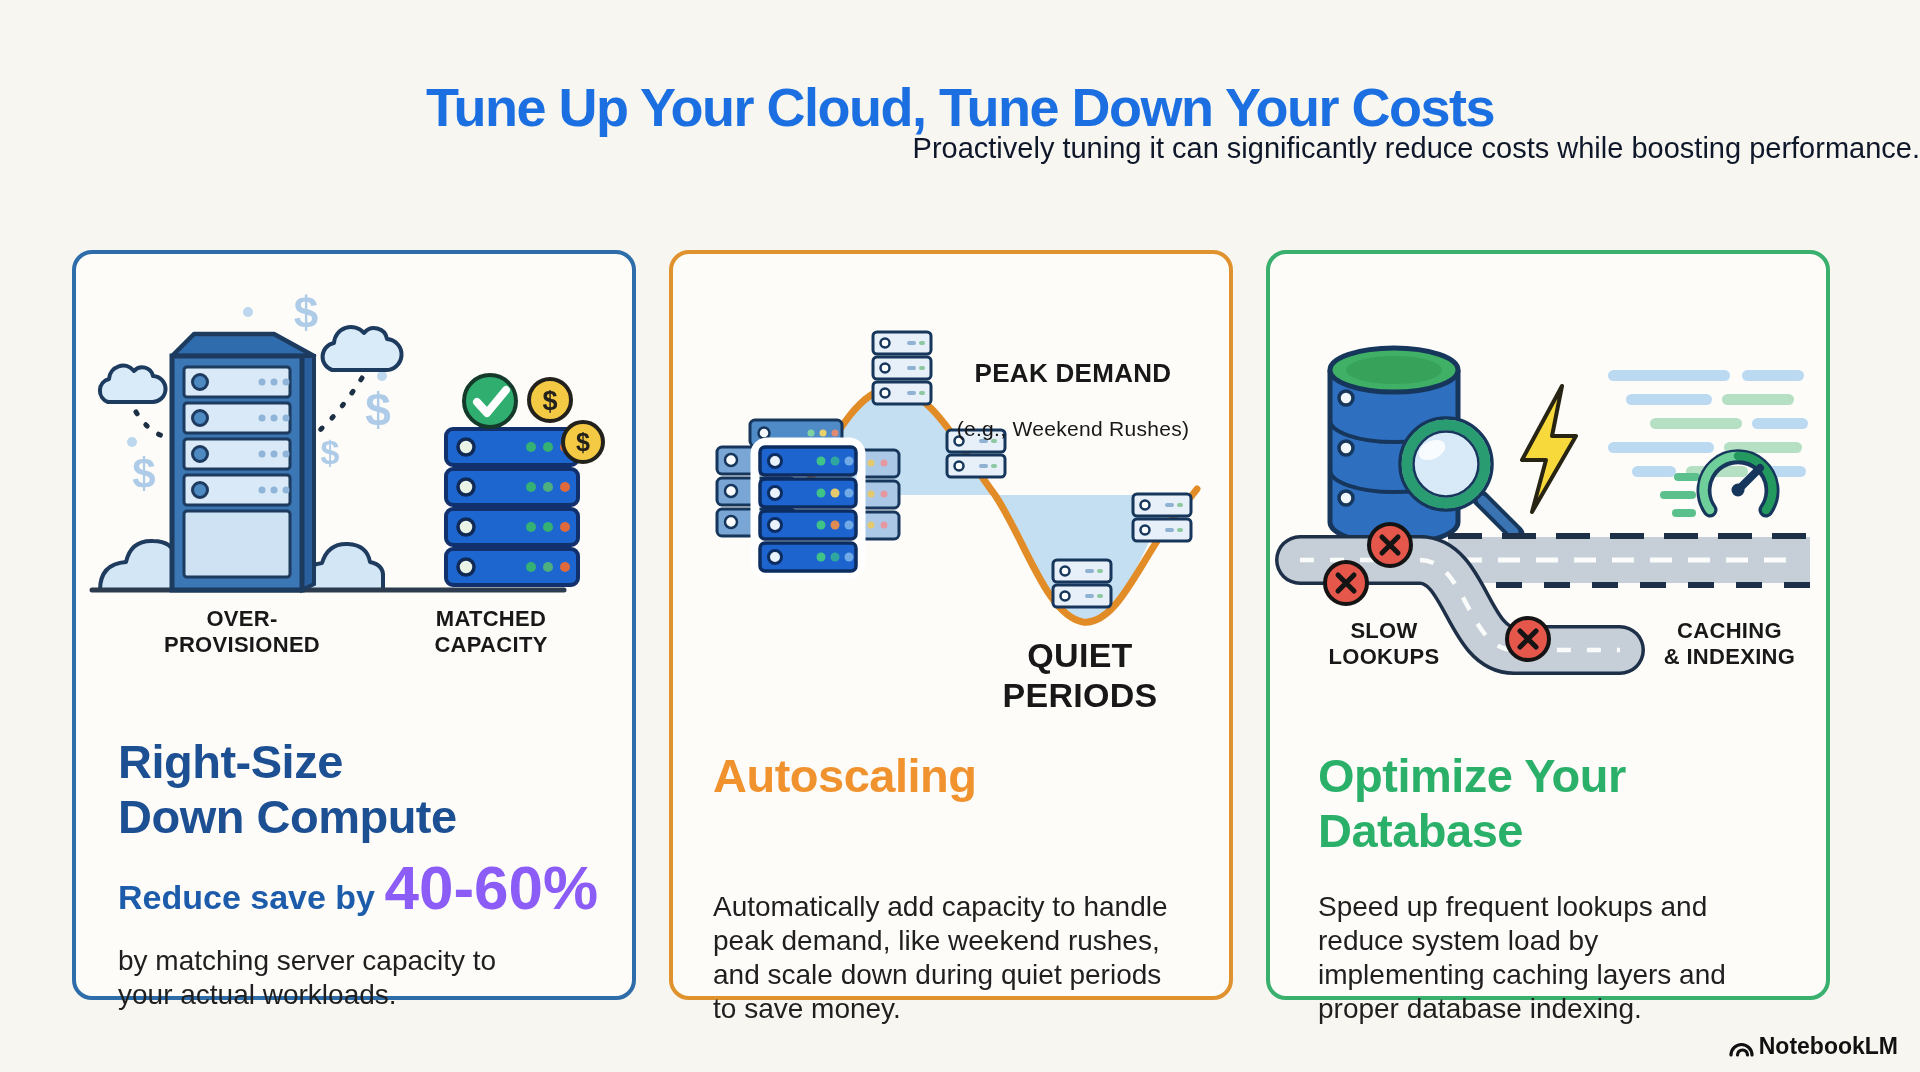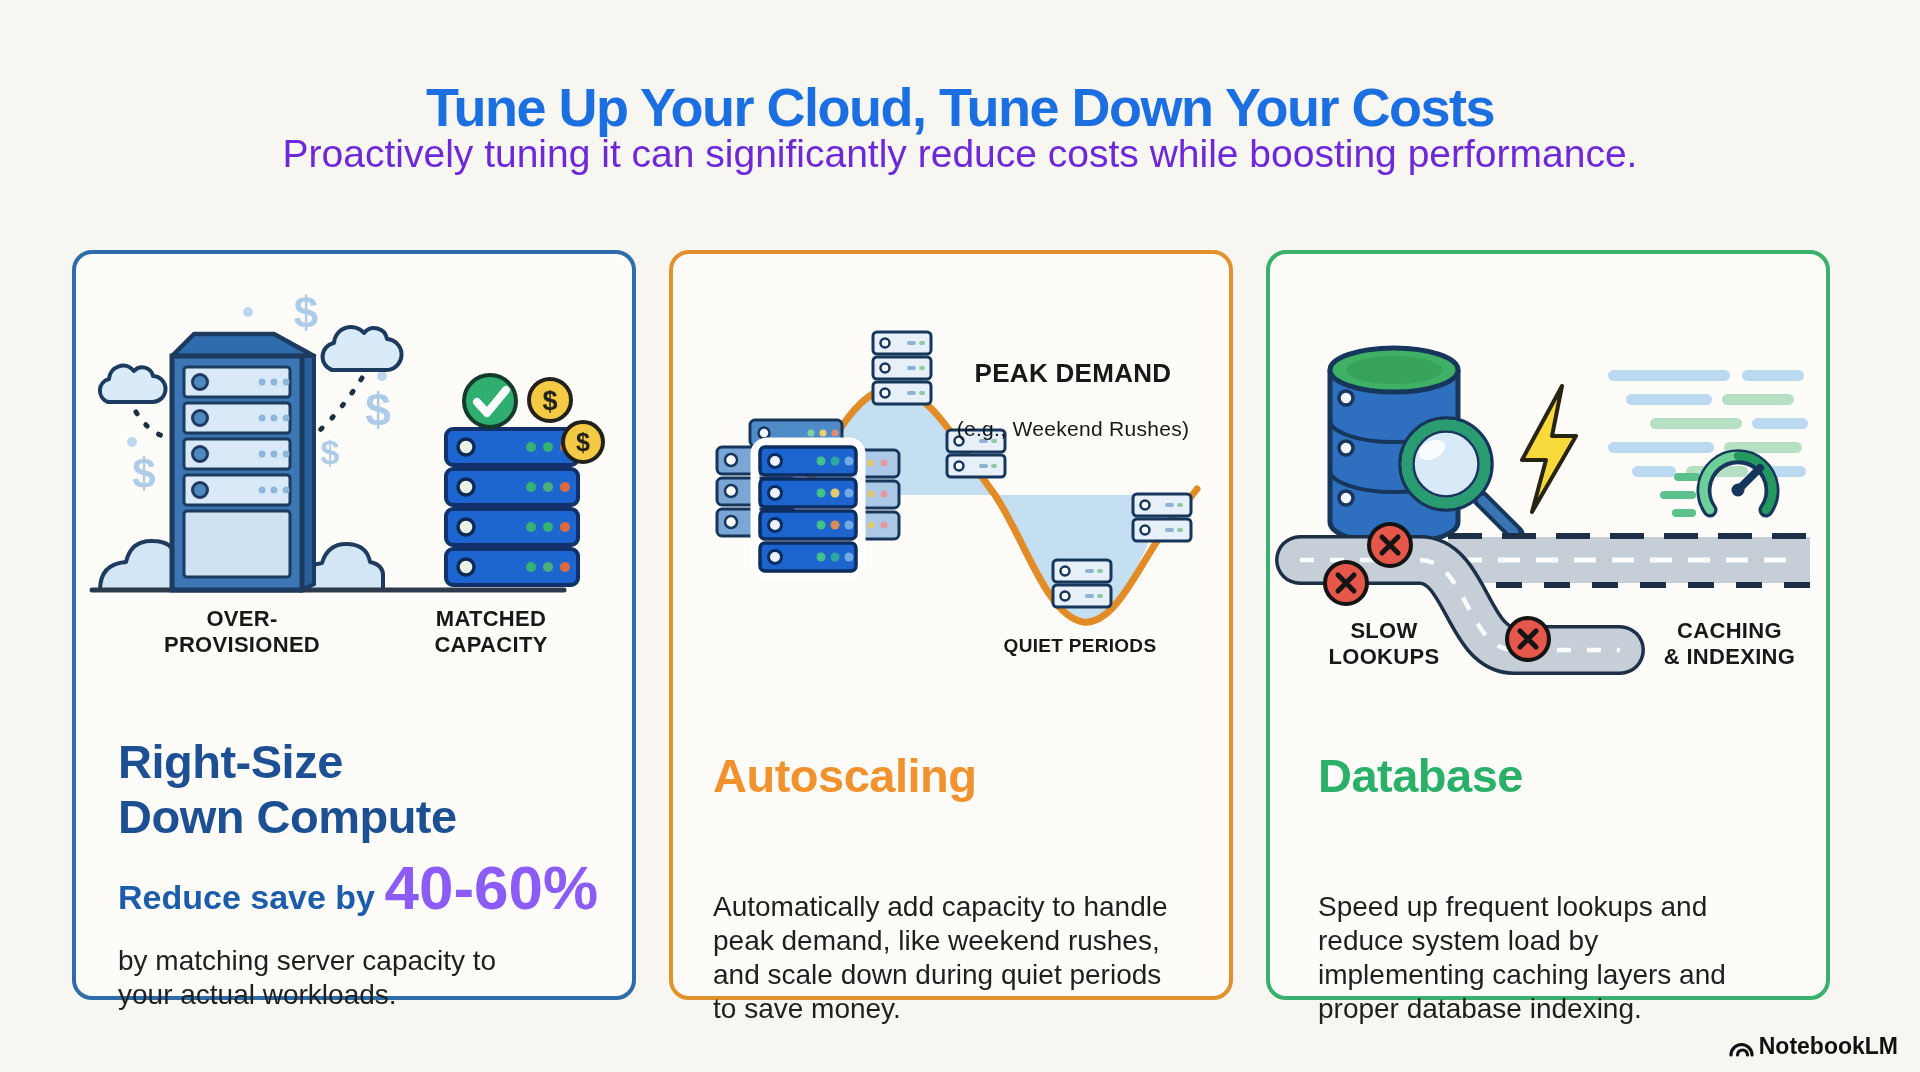--- a/index.html
+++ b/index.html
@@ -6,42 +6,42 @@
   body{
     width:1920px;height:1072px;position:relative;overflow:hidden;
     background:#f8f6f1;color:#1c1c1c;
     font-family:"Liberation Sans", sans-serif;
   }
   .page-title{
     position:absolute;top:40px;left:0;width:100%;text-align:center;
     font-size:54px;font-weight:bold;color:#1b6fe0;letter-spacing:-1.5px;
   }
   .page-subtitle{
-    position:absolute;top:132px;left:0;width:100%;text-align:center;
-    font-size:39px;color:#6d28d9;
+    position:absolute;top:132px;left:0;width:100%;text-align:right;
+    font-size:29px;color:#0f172a;
   }
   .cards{position:absolute;top:250px;left:72px;display:flex;gap:33px;}
   .card{
     position:relative;width:564px;height:750px;box-sizing:border-box;
     background:#fdfcf9;border-radius:20px;
   }
   .card1{border:4px solid #2e6da9;}
   .card2{border:4px solid #e0922e;}
   .card3{border:4px solid #39b06e;}
   .illus-svg{position:absolute;top:0;left:0;}
   .illus-label{
     position:absolute;font-weight:bold;font-size:22px;line-height:1.18;
     text-align:center;white-space:pre-line;color:#181818;letter-spacing:.3px;
   }
   .card1 .lbl-over{left:56px;top:352px;width:220px;}
   .card1 .lbl-matched{left:305px;top:352px;width:220px;}
   .card2 .lbl-peak{left:250px;top:78px;width:300px;}
   .lbl-peak .t{font-size:26px;font-weight:bold;display:block;}
   .lbl-peak .s{font-size:21px;font-weight:normal;display:block;margin-top:2px;}
-  .card2 .lbl-quiet{left:282px;top:381px;width:250px;font-size:19px;}
+  .card2 .lbl-quiet{left:282px;top:381px;width:250px;font-size:34px;}
   .card3 .lbl-slow{left:14px;top:364px;width:200px;}
   .card3 .lbl-caching{left:352px;top:364px;width:215px;}
   .heading{position:absolute;font-size:47px;font-weight:bold;line-height:1.17;letter-spacing:-.5px;}
   .heading span{display:block;}
   .card1 .heading{left:42px;top:442px;color:#1d4f93;}
   .card2 .heading{left:40px;top:456px;color:#f0922e;}
   .card3 .heading{left:48px;top:456px;color:#2bb06a;}
   .stat{position:absolute;left:42px;top:598px;font-size:34px;font-weight:bold;color:#1c5cab;white-space:nowrap;}
   .stat .val{font-size:62px;color:#8b5cf6;}
   .body-text{position:absolute;font-size:28px;line-height:1.22;color:#1f1f1f;}
@@ -369,20 +369,21 @@
           <circle cx="258" cy="385" r="21" fill="#e4574a" stroke="#141414" stroke-width="4"></circle>
           <path d="M250,377 l16,16 M266,377 l-16,16" stroke="#141414" stroke-width="5" stroke-linecap="round"></path>
         </g>
       </g>
     </svg>
     <div class="illus-label lbl-slow">SLOW
 LOOKUPS</div>
     <div class="illus-label lbl-caching">CACHING
 &amp; INDEXING</div>
     <h2 class="heading">
+      <span>Optimize Your</span>
       <span>Database</span>
     </h2>
     <p class="body-text">Speed up frequent lookups and reduce system load by implementing caching layers and proper database indexing.</p>
   </section>
 </div>
 
 <div class="brand">
   <svg width="28" height="24" viewBox="0 0 28 24">
     <path d="M4,20 A10.5,10.5 0 1 1 25,20" stroke="#111" stroke-width="3.2" fill="none" stroke-linecap="round"></path>
     <path d="M10.5,20 A5,5 0 1 1 20.5,20" stroke="#111" stroke-width="3.2" fill="none" stroke-linecap="round"></path>

